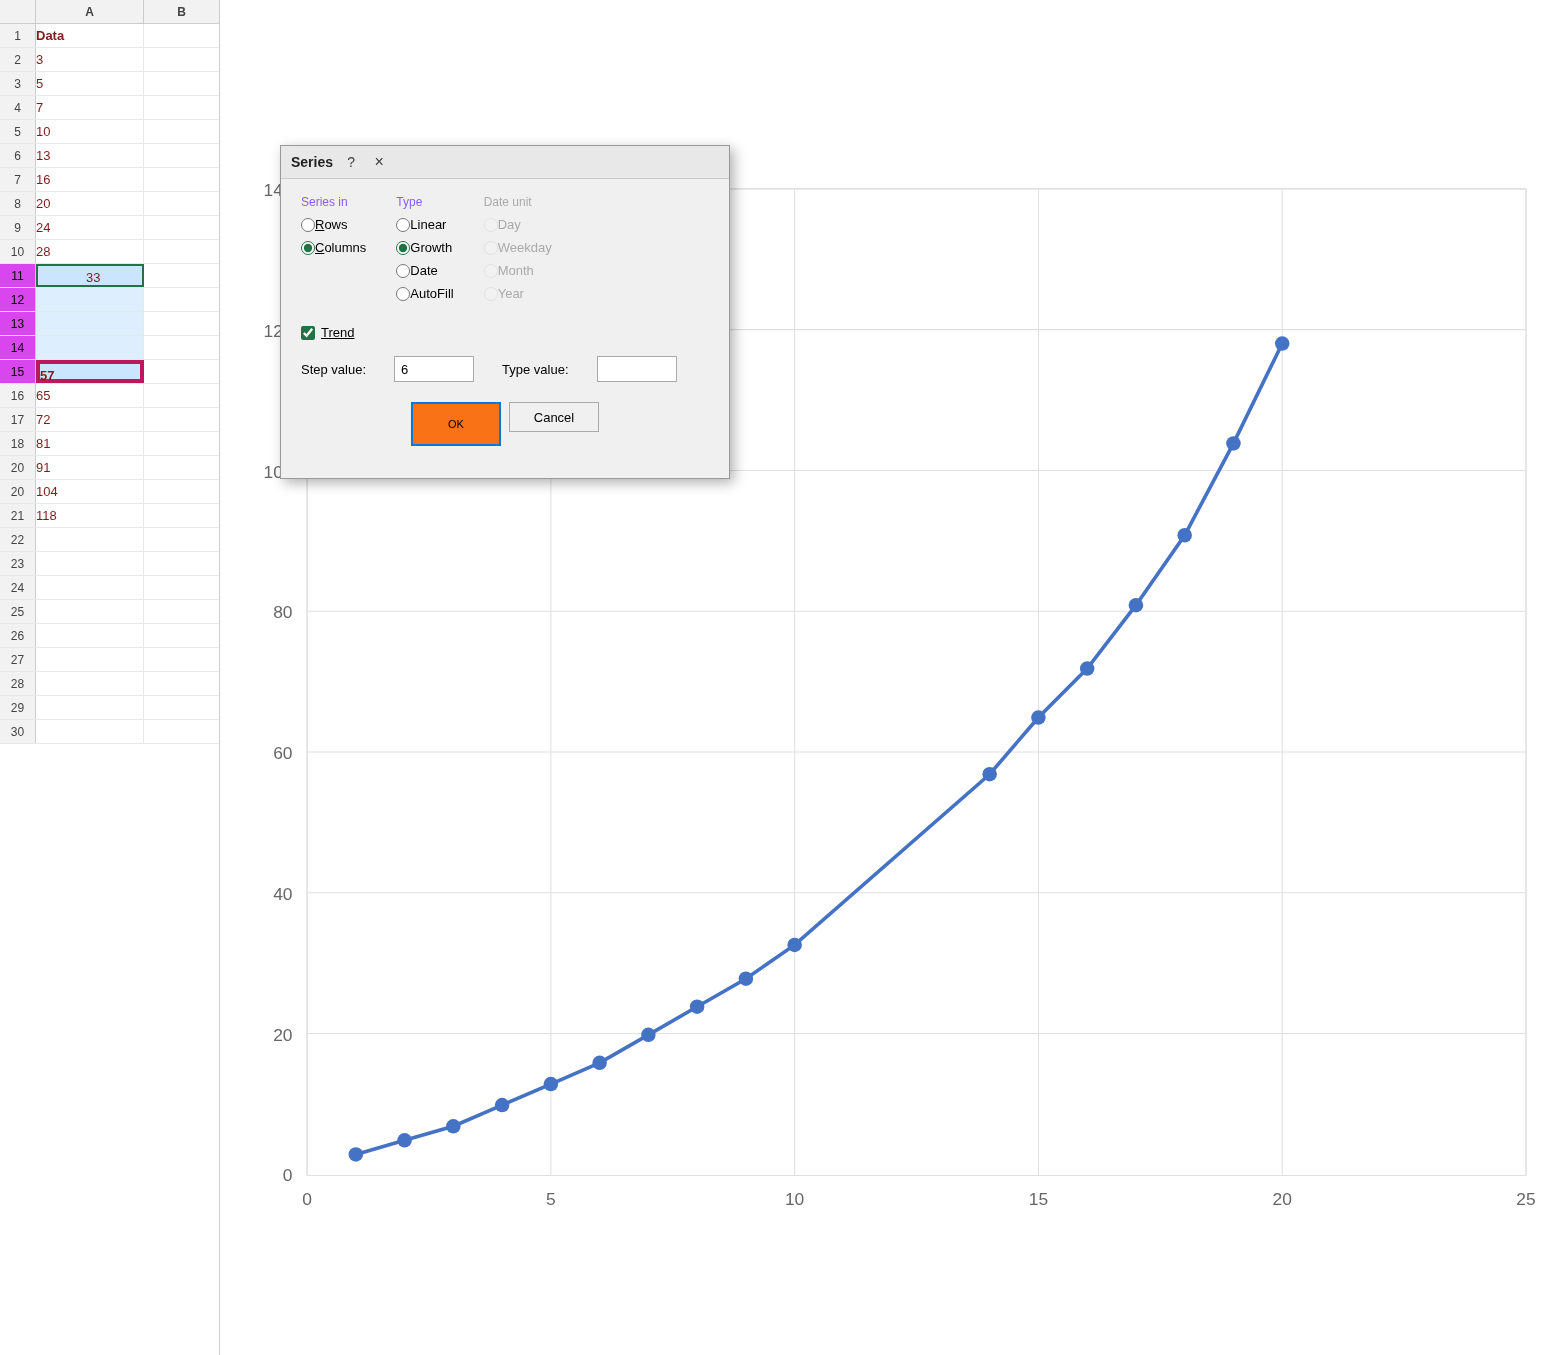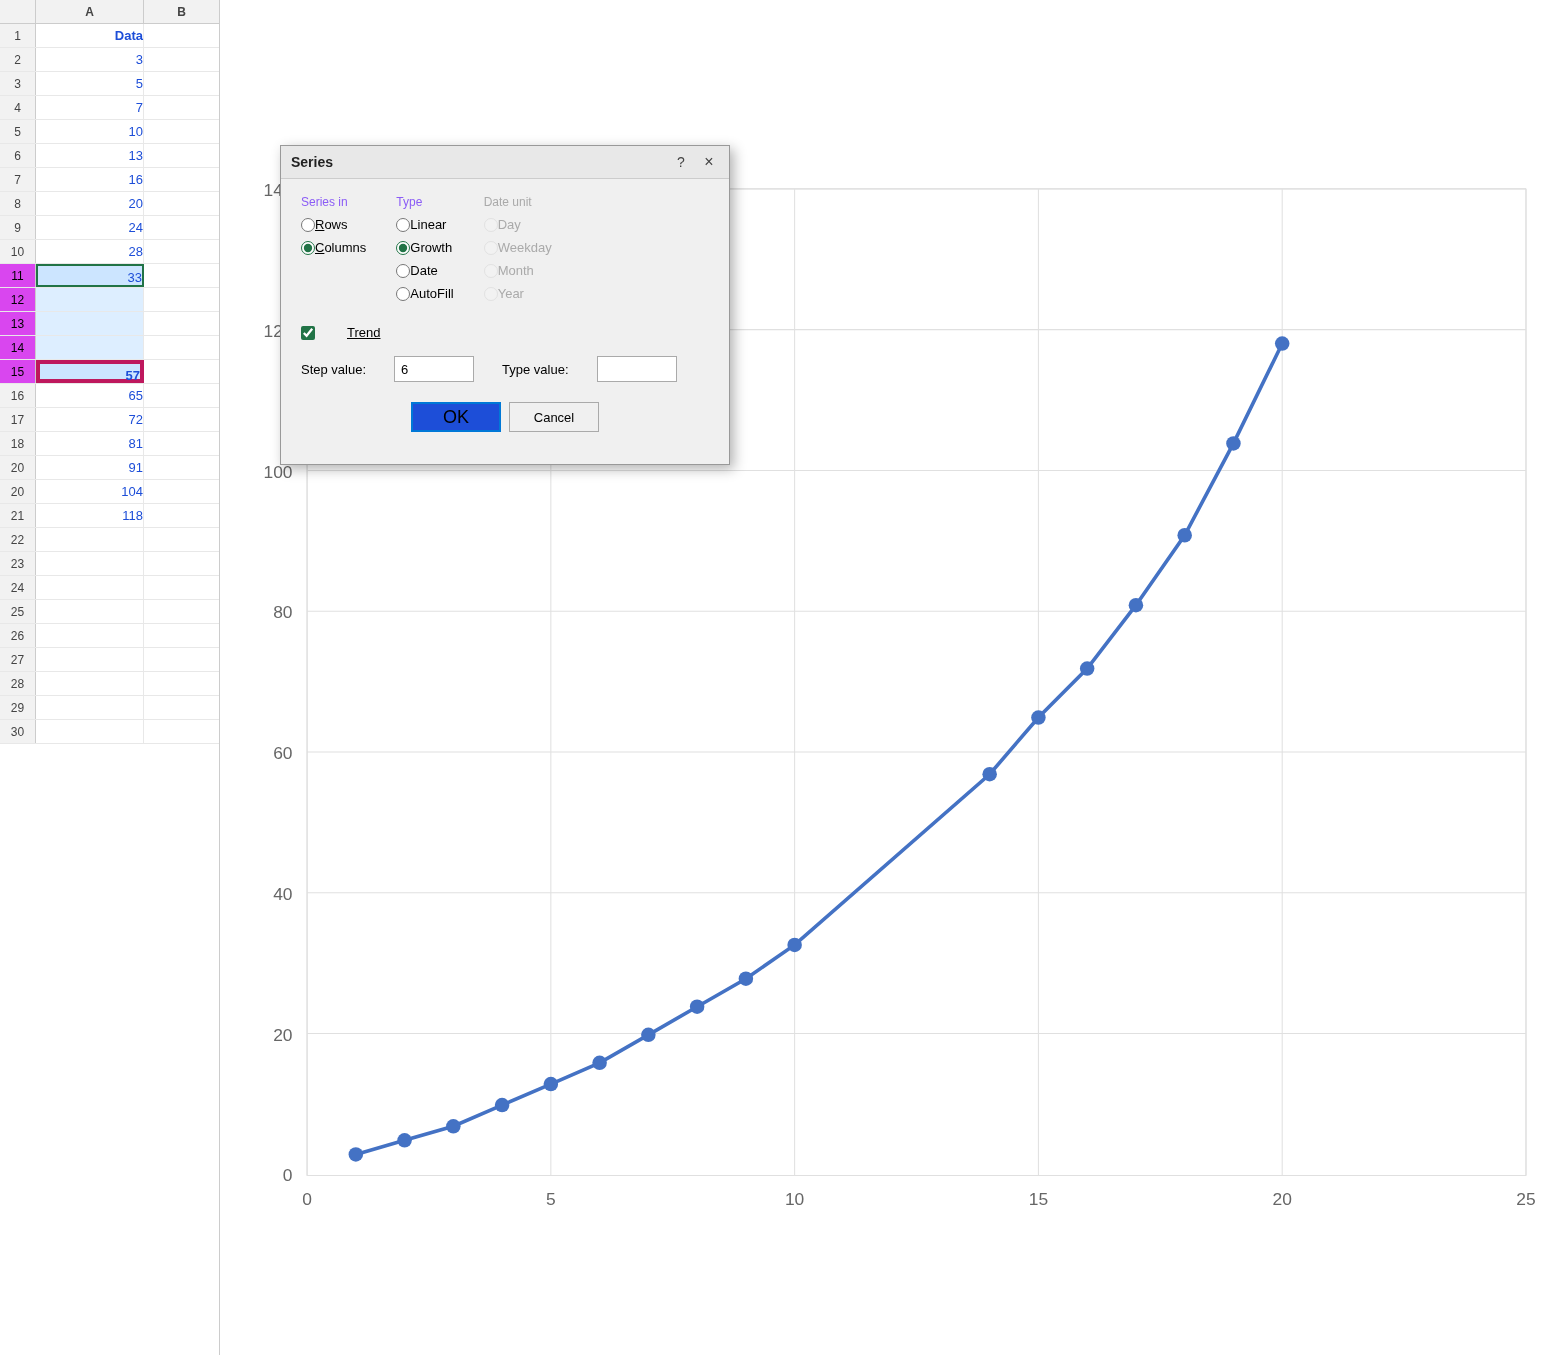--- a/index.html
+++ b/index.html
@@ -6,60 +6,60 @@
     body { font-family: 'Segoe UI', Arial, sans-serif; font-size: 13px; background: #fff; overflow: hidden; }
 
     
     .spreadsheet { position: absolute; top: 0; left: 0; width: 220px; height: 100%; border-right: 1px solid #ccc; }
     .col-header-row { display: flex; height: 24px; background: #f2f2f2; border-bottom: 1px solid #ccc; }
     .corner-cell { width: 36px; min-width: 36px; border-right: 1px solid #ccc; background: #f2f2f2; }
     .col-header { width: 108px; min-width: 108px; text-align: center; line-height: 24px; border-right: 1px solid #ccc; font-weight: bold; color: #444; font-size: 12px; }
     .col-header.b { width: 76px; min-width: 76px; }
     .row { display: flex; height: 24px; border-bottom: 1px solid #e8e8e8; }
     .row-num { width: 36px; min-width: 36px; background: #f2f2f2; border-right: 1px solid #ccc; text-align: center; line-height: 24px; color: #444; font-size: 12px; }
-    .cell-a { width: 108px; min-width: 108px; border-right: 1px solid #e8e8e8; text-align: right; line-height: 24px; color: #1d4ed8; }
+    .cell-a { width: 108px; min-width: 108px; border-right: 1px solid #e8e8e8; text-align: left; line-height: 24px; color: #7f1d1d; }
     .cell-b { width: 76px; min-width: 76px; text-align: center; line-height: 24px; color: #333; }
     .cell-a.header { font-weight: bold; }
     .cell-a.selected { background: #cce5ff; border: 2px solid #217346; padding-left: 48px; }
     .cell-a.selected-light { background: #ddeeff; }
     .row-num.selected { background: #d946ef; color: #000; }
     .cell-a.active-selected { background: #cce5ff; border: 4px solid #be185d; font-weight: bold; }
 
     
     .chart-area { position: absolute; top: 24px; left: 220px; right: 0; bottom: 0; background: #fff; }
 
     
     .dialog-overlay { position: absolute; top: 0; left: 0; width: 100%; height: 100%; }
     .dialog { position: absolute; top: 145px; left: 280px; width: 450px; background: #f0f0f0; border: 1px solid #999; box-shadow: 4px 4px 12px rgba(0,0,0,0.3); }
-    .dialog-titlebar { display: flex; align-items: center; justify-content: space-between; padding: 6px 10px; background: #e8e8e8; border-bottom: 1px solid #ccc; gap: 8px; }
+    .dialog-titlebar { display: flex; align-items: center; justify-content: flex-start; padding: 6px 10px; background: #e8e8e8; border-bottom: 1px solid #ccc; gap: 8px; }
     .dialog-title { font-weight: bold; font-size: 14px; color: #222; }
     .dialog-controls { display: flex; gap: 8px; align-items: center; }
     .dialog-btn-help { width: 20px; height: 20px; border: none; background: none; font-size: 14px; cursor: pointer; color: #444; }
     .dialog-btn-close { width: 20px; height: 20px; border: none; background: none; font-size: 16px; cursor: pointer; color: #444; }
     .dialog-body { padding: 16px 20px; }
     .dialog-row { display: flex; gap: 30px; margin-bottom: 16px; }
     .dialog-section-title { font-size: 12px; color: #8b5cf6; margin-bottom: 8px; font-weight: normal; }
     .dialog-section { display: flex; flex-direction: column; }
     .radio-option { display: flex; align-items: center; margin-bottom: 8px; cursor: pointer; font-size: 13px; }
     .radio-option input[type=radio] { accent-color: #217346; width: 14px; height: 14px; }
     .radio-option.disabled { color: #aaa; }
     .radio-option.disabled input[type=radio] { opacity: 0.4; }
     .underline { text-decoration: underline; }
 
     .trend-row { display: flex; align-items: center; gap: 6px; margin-bottom: 16px; }
     .trend-row input[type=checkbox] { accent-color: #217346; width: 14px; height: 14px; }
-    .trend-label { font-size: 13px; text-decoration: underline; margin-left: 26px; }
+    .trend-label { font-size: 13px; text-decoration: underline; }
 
     .step-row { display: flex; align-items: center; gap: 28px; margin-bottom: 20px; }
     .step-label { font-size: 13px; }
     .step-input { width: 80px; height: 26px; border: 1px solid #aaa; background: #fff; padding: 0 6px; font-size: 13px; }
     .stop-input { width: 80px; height: 26px; border: 1px solid #aaa; background: #fff; padding: 0 6px; font-size: 13px; }
 
     .dialog-footer { display: flex; justify-content: center; gap: 8px; padding-bottom: 16px; }
-    .btn-ok { width: 90px; height: 30px; background: #1d4ed8; border: 2px solid #0078d7; cursor: pointer; font-size: 18px; color: #000; }
+    .btn-ok { width: 90px; height: 44px; background: #f97316; border: 2px solid #0078d7; cursor: pointer; font-size: 11px; color: #000; }
     .btn-cancel { width: 90px; height: 30px; background: #f0f0f0; border: 1px solid #aaa; cursor: pointer; font-size: 13px; color: #000; }
 
     
     .chart-svg { width: 100%; height: 100%; }
   </style>
 </head>
 <body>
 
 <div class="spreadsheet">
   <div class="col-header-row">

